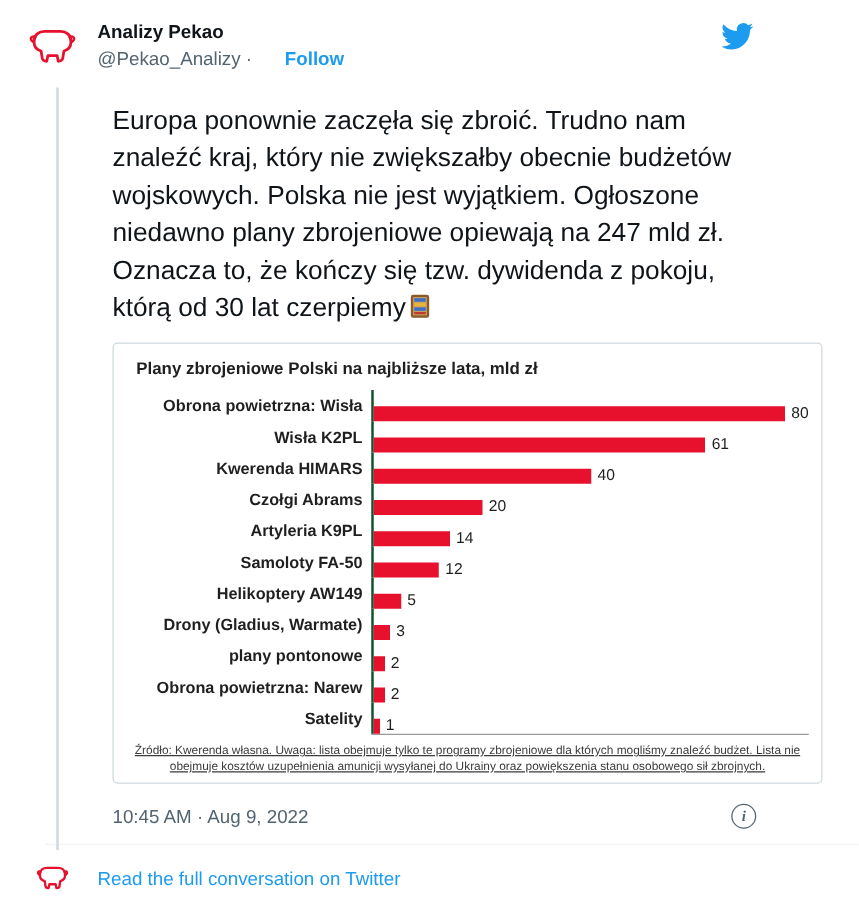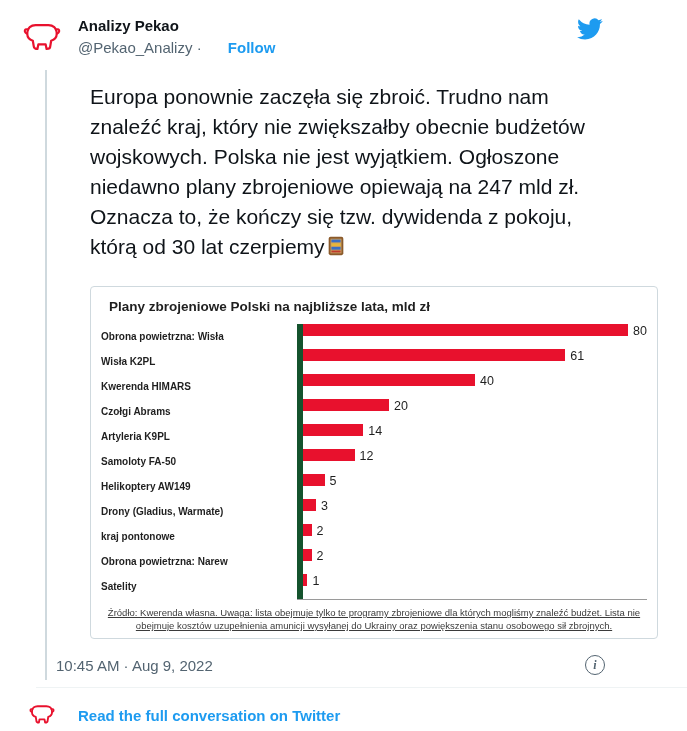--- a/index.html
+++ b/index.html
@@ -93,21 +93,21 @@
   }
   .emoji-abacus {
     display: inline-block;
     vertical-align: -4px;
     width: 22px;
     height: 24px;
   }
   
   .chart-card {
     margin-left: 72px;
-    margin-top: 24px;
+    margin-top: 12px;
     width: 568px;
     border: 1px solid #cfd9de;
     border-radius: 4px;
     box-sizing: border-box;
     padding: 10px 10px 6px 10px;
     background: #fff;
   }
   .chart-title {
     font-size: 13.5px;
     font-weight: bold;
@@ -117,34 +117,34 @@
   .chart-rows {
     position: relative;
   }
   .bar-row {
     display: flex;
     align-items: center;
     height: 25px;
   }
   .bar-label {
     width: 196px;
-    text-align: left;
-    font-size: 10px;
+    text-align: right;
+    font-size: 13px;
     color: #1f1f1f;
-    padding-right: 20px;
+    padding-right: 7px;
     box-sizing: border-box;
     white-space: nowrap;
     font-weight: bold;
   }
   .bar-area {
     flex: 1;
     display: flex;
-    align-items: flex-start;
+    align-items: flex-end;
     position: relative;
-    border-left: 6px solid #14532d;
+    border-left: 2px solid #14532d;
     height: 25px;
   }
   .bar {
     height: 12px;
     background: #e8112d;
   }
   .bar-value {
     font-size: 12.5px;
     color: #1f1f1f;
     margin-left: 5px;
@@ -159,21 +159,21 @@
     margin-top: 6px;
     font-size: 9.5px;
     line-height: 13px;
     color: #3b3b3b;
     text-align: center;
     padding: 0 6px;
     text-decoration: underline;
   }
   
   .tweet-footer {
-    margin-left: 38px;
+    margin-left: 72px;
     margin-top: 16px;
     display: flex;
     align-items: center;
     justify-content: space-between;
   }
   .timestamp {
     font-size: 15px;
     color: #536471;
   }
   .info-icon {
@@ -207,21 +207,21 @@
     width: 48px;
     height: 30px;
     display: flex;
     align-items: center;
     justify-content: center;
     margin-right: 12px;
     flex: 0 0 48px;
   }
   .conversation-link {
     font-size: 15px;
-    font-weight: bold;
+    font-weight: normal;
     color: #1d9bf0;
     text-decoration: none;
     cursor: pointer;
   }
 </style>
 </head>
 <body>
 
 <div class="tweet-card">
 
@@ -322,21 +322,21 @@
 
       <div class="bar-row">
         <div class="bar-label">Drony (Gladius, Warmate)</div>
         <div class="bar-area">
           <div class="bar" style="width:3.75%"></div>
           <div class="bar-value">3</div>
         </div>
       </div>
 
       <div class="bar-row">
-        <div class="bar-label">kraj pontonowe</div>
+        <div class="bar-label">plany pontonowe</div>
         <div class="bar-area">
           <div class="bar" style="width:2.5%"></div>
           <div class="bar-value">2</div>
         </div>
       </div>
 
       <div class="bar-row">
         <div class="bar-label">Obrona powietrzna: Narew</div>
         <div class="bar-area">
           <div class="bar" style="width:2.5%"></div>

